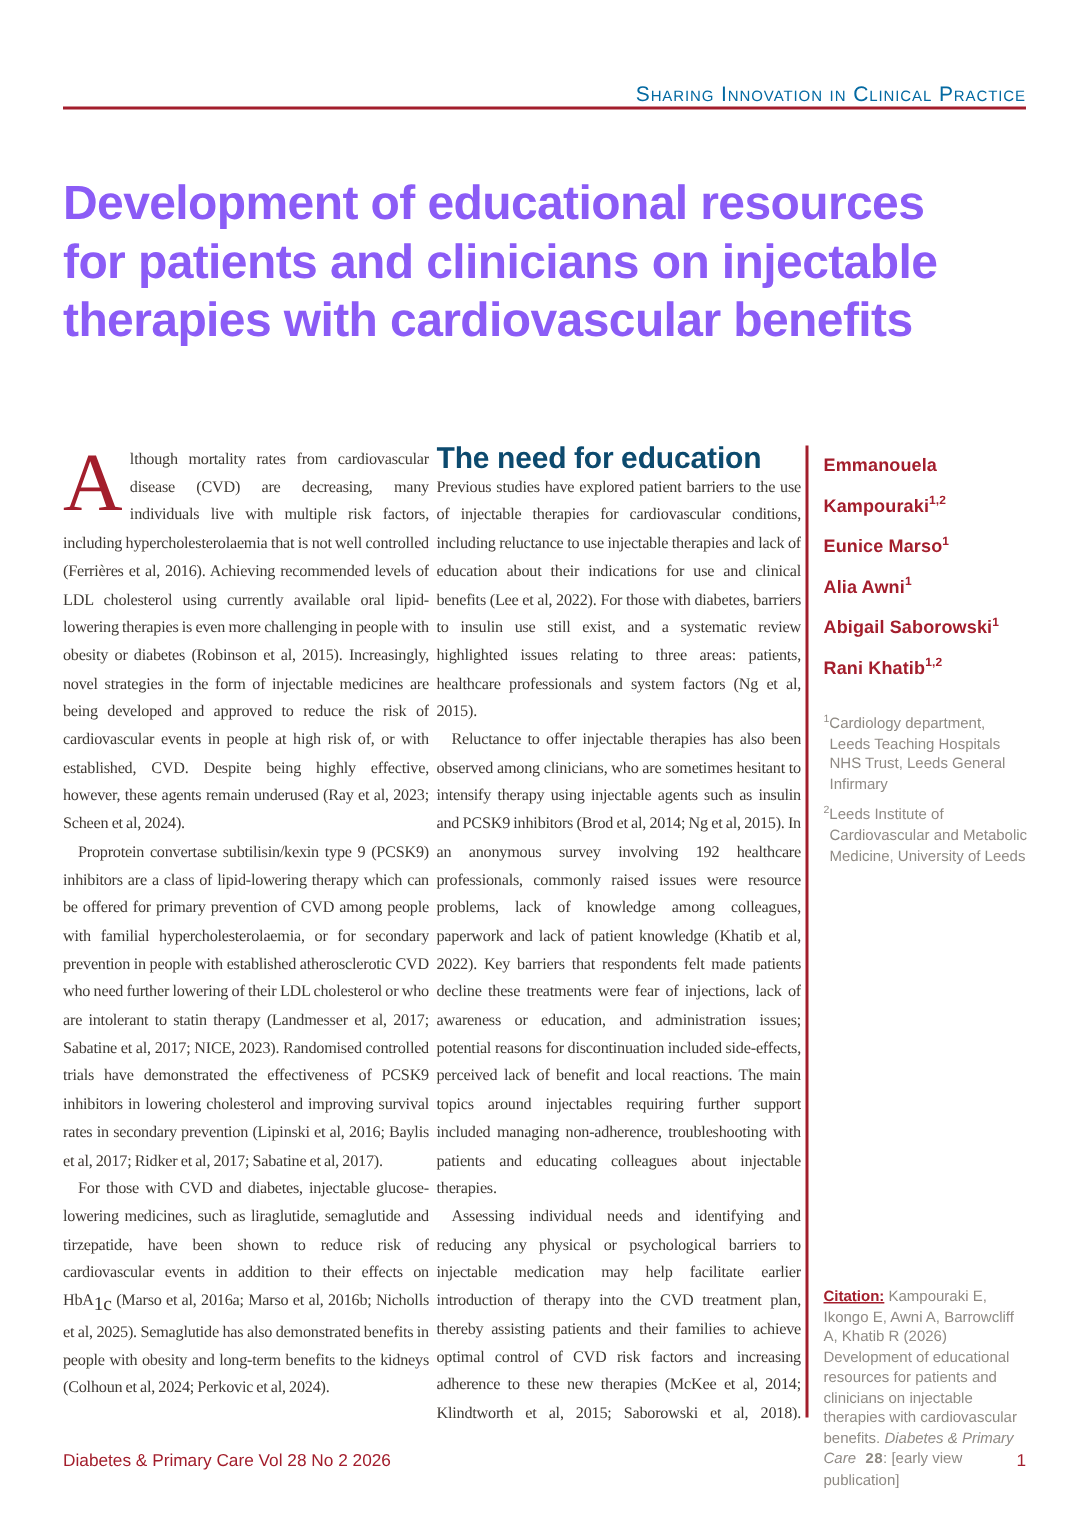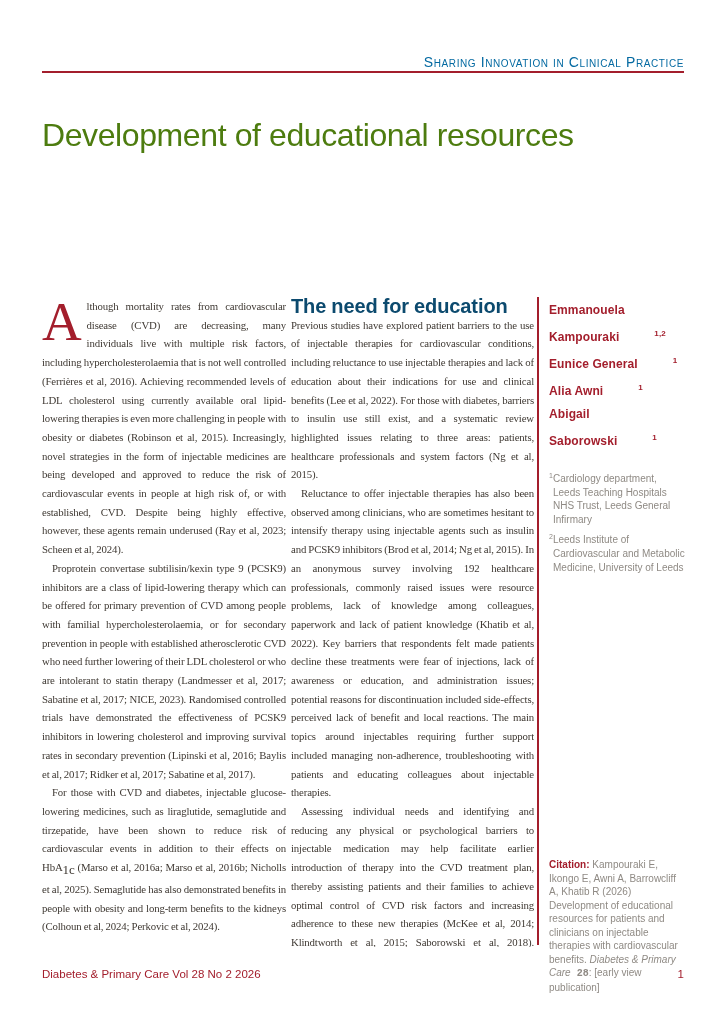--- a/index.html
+++ b/index.html
@@ -7,22 +7,22 @@
        font-family:"Liberation Serif",serif;-webkit-font-smoothing:antialiased;}
 
   
   .section-banner{position:absolute;top:54px;right:40px;
     font-family:"Liberation Sans",sans-serif;font-variant:small-caps;
     font-size:14px;letter-spacing:.6px;color:#0369a1;}
   .header-rule{position:absolute;top:71px;left:42px;right:40px;height:2px;background:#a31e2c;}
 
   
   .article-title{position:absolute;top:116px;left:42px;width:630px;
-    font-family:"Liberation Sans",sans-serif;font-weight:normal;
-    font-size:32px;line-height:39px;letter-spacing:-.4px;color:#4d7c0f;}
+    font-family:"Liberation Sans",sans-serif;font-weight:bold;
+    font-size:32px;line-height:39px;letter-spacing:-.4px;color:#8b5cf6;}
 
   
   .bodycol{position:absolute;top:297px;max-height:650px;overflow:hidden;
     font-size:10.8px;line-height:18.7px;letter-spacing:-.15px;word-spacing:-.4px;
     color:#3f3933;text-align:justify;}
   .col1{left:42px;width:244px;}
   .col2{left:291px;width:243px;}
   .bodycol p{margin:0;}
   .bodycol p.indent{text-indent:10px;}
 
@@ -34,69 +34,72 @@
 
   sub.hba{font-size:13px;vertical-align:-3px;}
 
   
   .column-divider{position:absolute;left:537px;top:297px;width:2px;height:648px;background:#a31e2c;}
 
   
   .sidebar{position:absolute;left:549px;top:299px;width:137px;}
   .author-name{font-family:"Liberation Sans",sans-serif;font-weight:bold;
     font-size:12px;line-height:23px;color:#a31e2c;letter-spacing:.1px;}
-  .author-name sup{font-size:8px;padding-left:35px;}
+  .author-name sup{font-size:8px;}
   .affiliations{margin-top:16px;}
   .affiliation{font-family:"Liberation Sans",sans-serif;font-size:10px;line-height:13.5px;
     color:#8f8a84;padding-left:4px;text-indent:-4px;margin:0 0 4px 0;}
   .affiliation sup{font-size:7px;}
 
   
   .citation{position:absolute;left:549px;top:858px;width:137px;
     font-family:"Liberation Sans",sans-serif;font-size:10px;line-height:13.5px;color:#8f8a84;}
-  .citation .cit-label{color:#a31e2c;font-weight:bold;}
+  .citation .cit-label{color:#a31e2c;font-weight:bold;text-decoration:underline;}
   .citation .cit-journal{font-style:italic;}
   .citation .cit-volume{font-weight:bold;font-family:Liberation Mono, monospace;}
 
   
   .journal-footer{position:absolute;left:42px;top:968px;
     font-family:"Liberation Sans",sans-serif;font-size:11.5px;color:#a31e2c;}
   .page-number{position:absolute;right:40px;top:968px;
     font-family:"Liberation Sans",sans-serif;font-size:11.5px;color:#a31e2c;}
 </style>
 </head>
 <body>
 
 <div class="section-banner">Sharing Innovation in Clinical Practice</div>
 <div class="header-rule"></div>
 
 <div class="article-title">
   <div>Development of educational resources</div>
+  <div>for patients and clinicians on injectable</div>
+  <div>therapies with cardiovascular benefits</div>
 </div>
 
 <div class="bodycol col1">
   <p><span class="drop-cap">A</span><span>lthough mortality rates from cardiovascular disease (CVD) are decreasing, many individuals live with multiple risk factors, including hypercholesterolaemia that is not well controlled (Ferrières et al, 2016). Achieving recommended levels of LDL cholesterol using currently available oral lipid-lowering therapies is even more challenging in people with obesity or diabetes (Robinson et al, 2015). Increasingly, novel strategies in the form of injectable medicines are being developed and approved to reduce the risk of cardiovascular events in people at high risk of, or with established, CVD. Despite being highly effective, however, these agents remain underused (Ray et al, 2023; Scheen et al, 2024).</span></p>
   <p class="indent">Proprotein convertase subtilisin/kexin type 9 (PCSK9) inhibitors are a class of lipid-lowering therapy which can be offered for primary prevention of CVD among people with familial hypercholesterolaemia, or for secondary prevention in people with established atherosclerotic CVD who need further lowering of their LDL cholesterol or who are intolerant to statin therapy (Landmesser et al, 2017; Sabatine et al, 2017; NICE, 2023). Randomised controlled trials have demonstrated the effectiveness of PCSK9 inhibitors in lowering cholesterol and improving survival rates in secondary prevention (Lipinski et al, 2016; Baylis et al, 2017; Ridker et al, 2017; Sabatine et al, 2017).</p>
   <p class="indent"><span>For those with CVD and diabetes, injectable glucose-lowering medicines, such as liraglutide, semaglutide and tirzepatide, have been shown to reduce risk of cardiovascular events in addition to their effects on HbA</span><sub class="hba">1c</sub><span> (Marso et al, 2016a; Marso et al, 2016b; Nicholls et al, 2025). Semaglutide has also demonstrated benefits in people with obesity and long-term benefits to the kidneys (Colhoun et al, 2024; Perkovic et al, 2024).</span></p>
 </div>
 
 <div class="bodycol col2">
   <p class="section-heading">The need for education</p>
   <p>Previous studies have explored patient barriers to the use of injectable therapies for cardiovascular conditions, including reluctance to use injectable therapies and lack of education about their indications for use and clinical benefits (Lee et al, 2022). For those with diabetes, barriers to insulin use still exist, and a systematic review highlighted issues relating to three areas: patients, healthcare professionals and system factors (Ng et al, 2015).</p>
   <p class="indent">Reluctance to offer injectable therapies has also been observed among clinicians, who are sometimes hesitant to intensify therapy using injectable agents such as insulin and PCSK9 inhibitors (Brod et al, 2014; Ng et al, 2015). In an anonymous survey involving 192 healthcare professionals, commonly raised issues were resource problems, lack of knowledge among colleagues, paperwork and lack of patient knowledge (Khatib et al, 2022). Key barriers that respondents felt made patients decline these treatments were fear of injections, lack of awareness or education, and administration issues; potential reasons for discontinuation included side-effects, perceived lack of benefit and local reactions. The main topics around injectables requiring further support included managing non-adherence, troubleshooting with patients and educating colleagues about injectable therapies.</p>
   <p class="indent">Assessing individual needs and identifying and reducing any physical or psychological barriers to injectable medication may help facilitate earlier introduction of therapy into the CVD treatment plan, thereby assisting patients and their families to achieve optimal control of CVD risk factors and increasing adherence to these new therapies (McKee et al, 2014; Klindtworth et al, 2015; Saborowski et al, 2018). Healthcare professionals, particularly nurses and pharmacists, have a vital role not only in the management of injectable</p>
 </div>
 
 <div class="column-divider"></div>
 
 <div class="sidebar">
   <div class="author-name"><span>Emmanouela Kampouraki</span><sup>1,2</sup></div>
-  <div class="author-name"><span>Eunice General</span><sup>1</sup></div>
+  <div class="author-name"><span>Eunice Marso</span><sup>1</sup></div>
   <div class="author-name"><span>Alia Awni</span><sup>1</sup></div>
   <div class="author-name"><span>Abigail Saborowski</span><sup>1</sup></div>
+  <div class="author-name"><span>Rani Khatib</span><sup>1,2</sup></div>
 
   <div class="affiliations">
     <p class="affiliation"><sup>1</sup><span>Cardiology department, Leeds Teaching Hospitals NHS Trust, Leeds General Infirmary</span></p>
     <p class="affiliation"><sup>2</sup><span>Leeds Institute of Cardiovascular and Metabolic Medicine, University of Leeds</span></p>
   </div>
 </div>
 
 <div class="citation">
   <span class="cit-label">Citation:</span><span> Kampouraki E, Ikongo E, Awni A, Barrowcliff A, Khatib R (2026) Development of educational resources for patients and clinicians on injectable therapies with cardiovascular benefits. </span><span class="cit-journal">Diabetes &amp; Primary Care</span><span class="cit-volume"> 28</span><span>: [early view publication]</span>
 </div>

